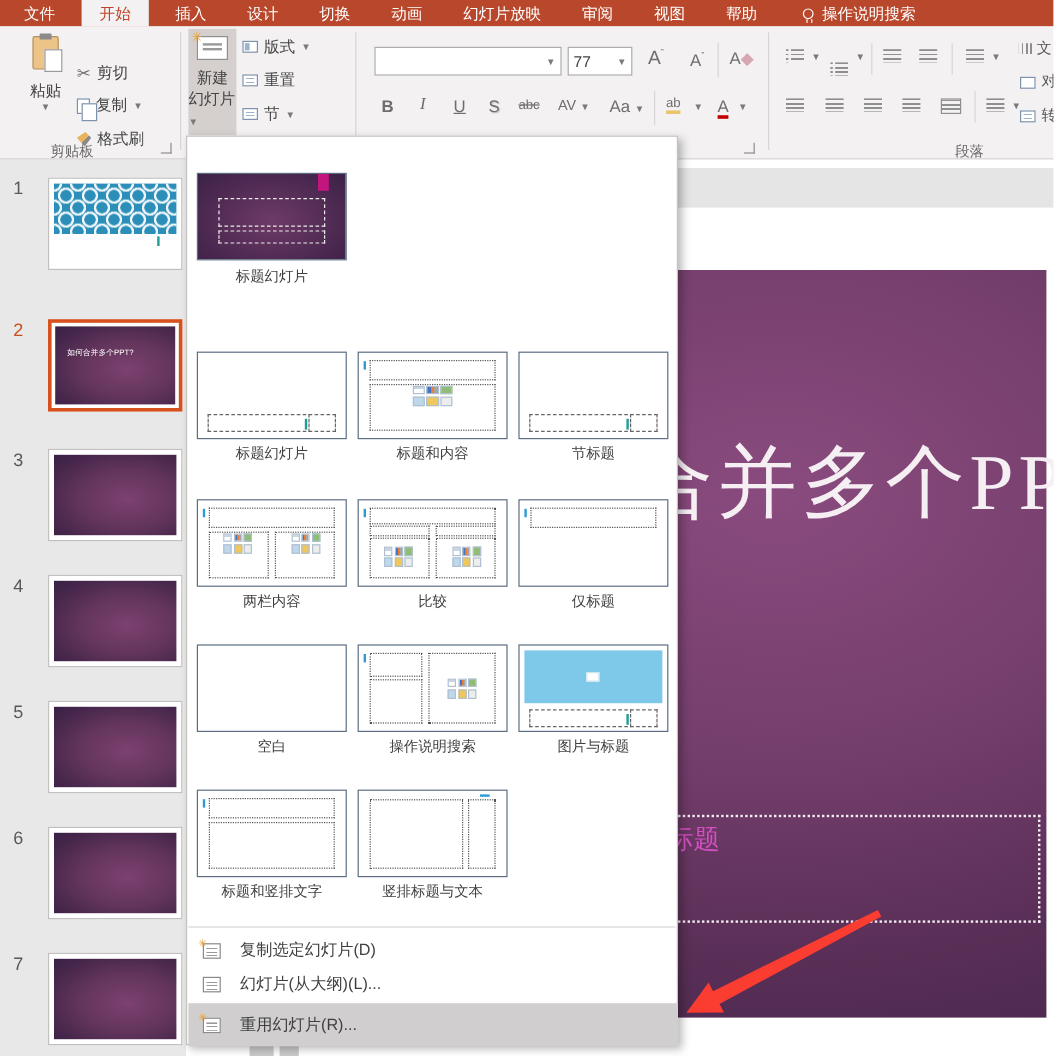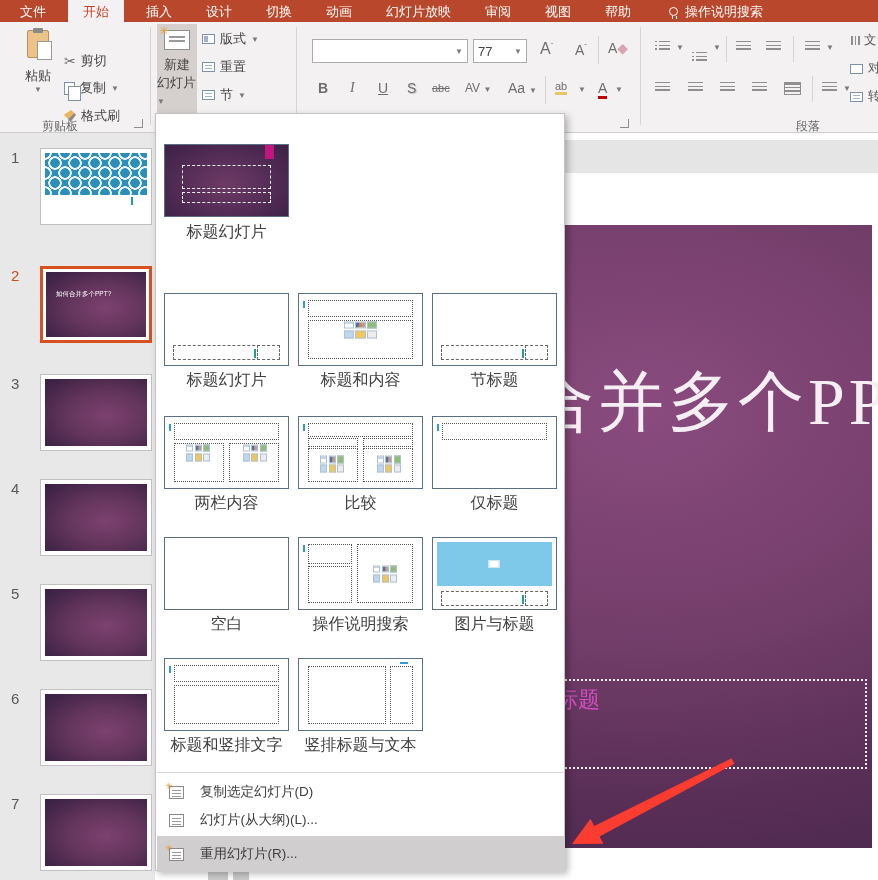--- a/index.html
+++ b/index.html
@@ -80,21 +80,21 @@
   #sub-frag { position:absolute; left:398px; top:460px; width:70px; overflow:hidden;
     color:#D44FC2; font-size:22px; white-space:nowrap; }
   #sub-frag span { display:inline-block; margin-left:-7px; }
 
   
   #dropdown { left:155px; top:113px; width:410px; height:758px; background:#fff;
     border:1px solid #C5C3C1; box-shadow:3px 3px 7px rgba(0,0,0,.28); z-index:10; }
   .sechead { position:absolute; left:1px; right:1px; height:25px; background:#EFEEEE;
     font-size:13.5px; font-weight:bold; color:#3F3F3F; line-height:25px; padding-left:12px; }
   .gcell { position:absolute; width:125px; height:73px; border:1px solid #5C6E84; background:#fff; }
-  .glabel { position:absolute; width:125px; text-align:center; font-size:16px; color:#3F3F3F; }
+  .glabel { position:absolute; width:125px; text-align:center; font-size:12px; color:#3F3F3F; }
   .dash { position:absolute; border:1px dashed #666; }
   .dot { position:absolute; border:1px dotted #555; }
   .tcur { position:absolute; width:2px; height:7px; background:#2E9BD6; }
   .cluster { position:absolute; width:34px; height:17px; left:50%; top:50%; transform:translate(-50%,-50%);
     display:grid; grid-template-columns:repeat(3,1fr); gap:1.5px; }
   .cluster b { border:1px solid #AFC0D2; }
   .cluster b:nth-child(1){ background:linear-gradient(#C7D4E2 0 40%,#fff 40%); }
   .cluster b:nth-child(2){ background:linear-gradient(90deg,#4472C4 0 34%,#ED7D31 34% 67%,#A5A5A5 67%); }
   .cluster b:nth-child(3){ background:#8FBC76; }
   .cluster b:nth-child(4){ background:#BFD7EA; }

